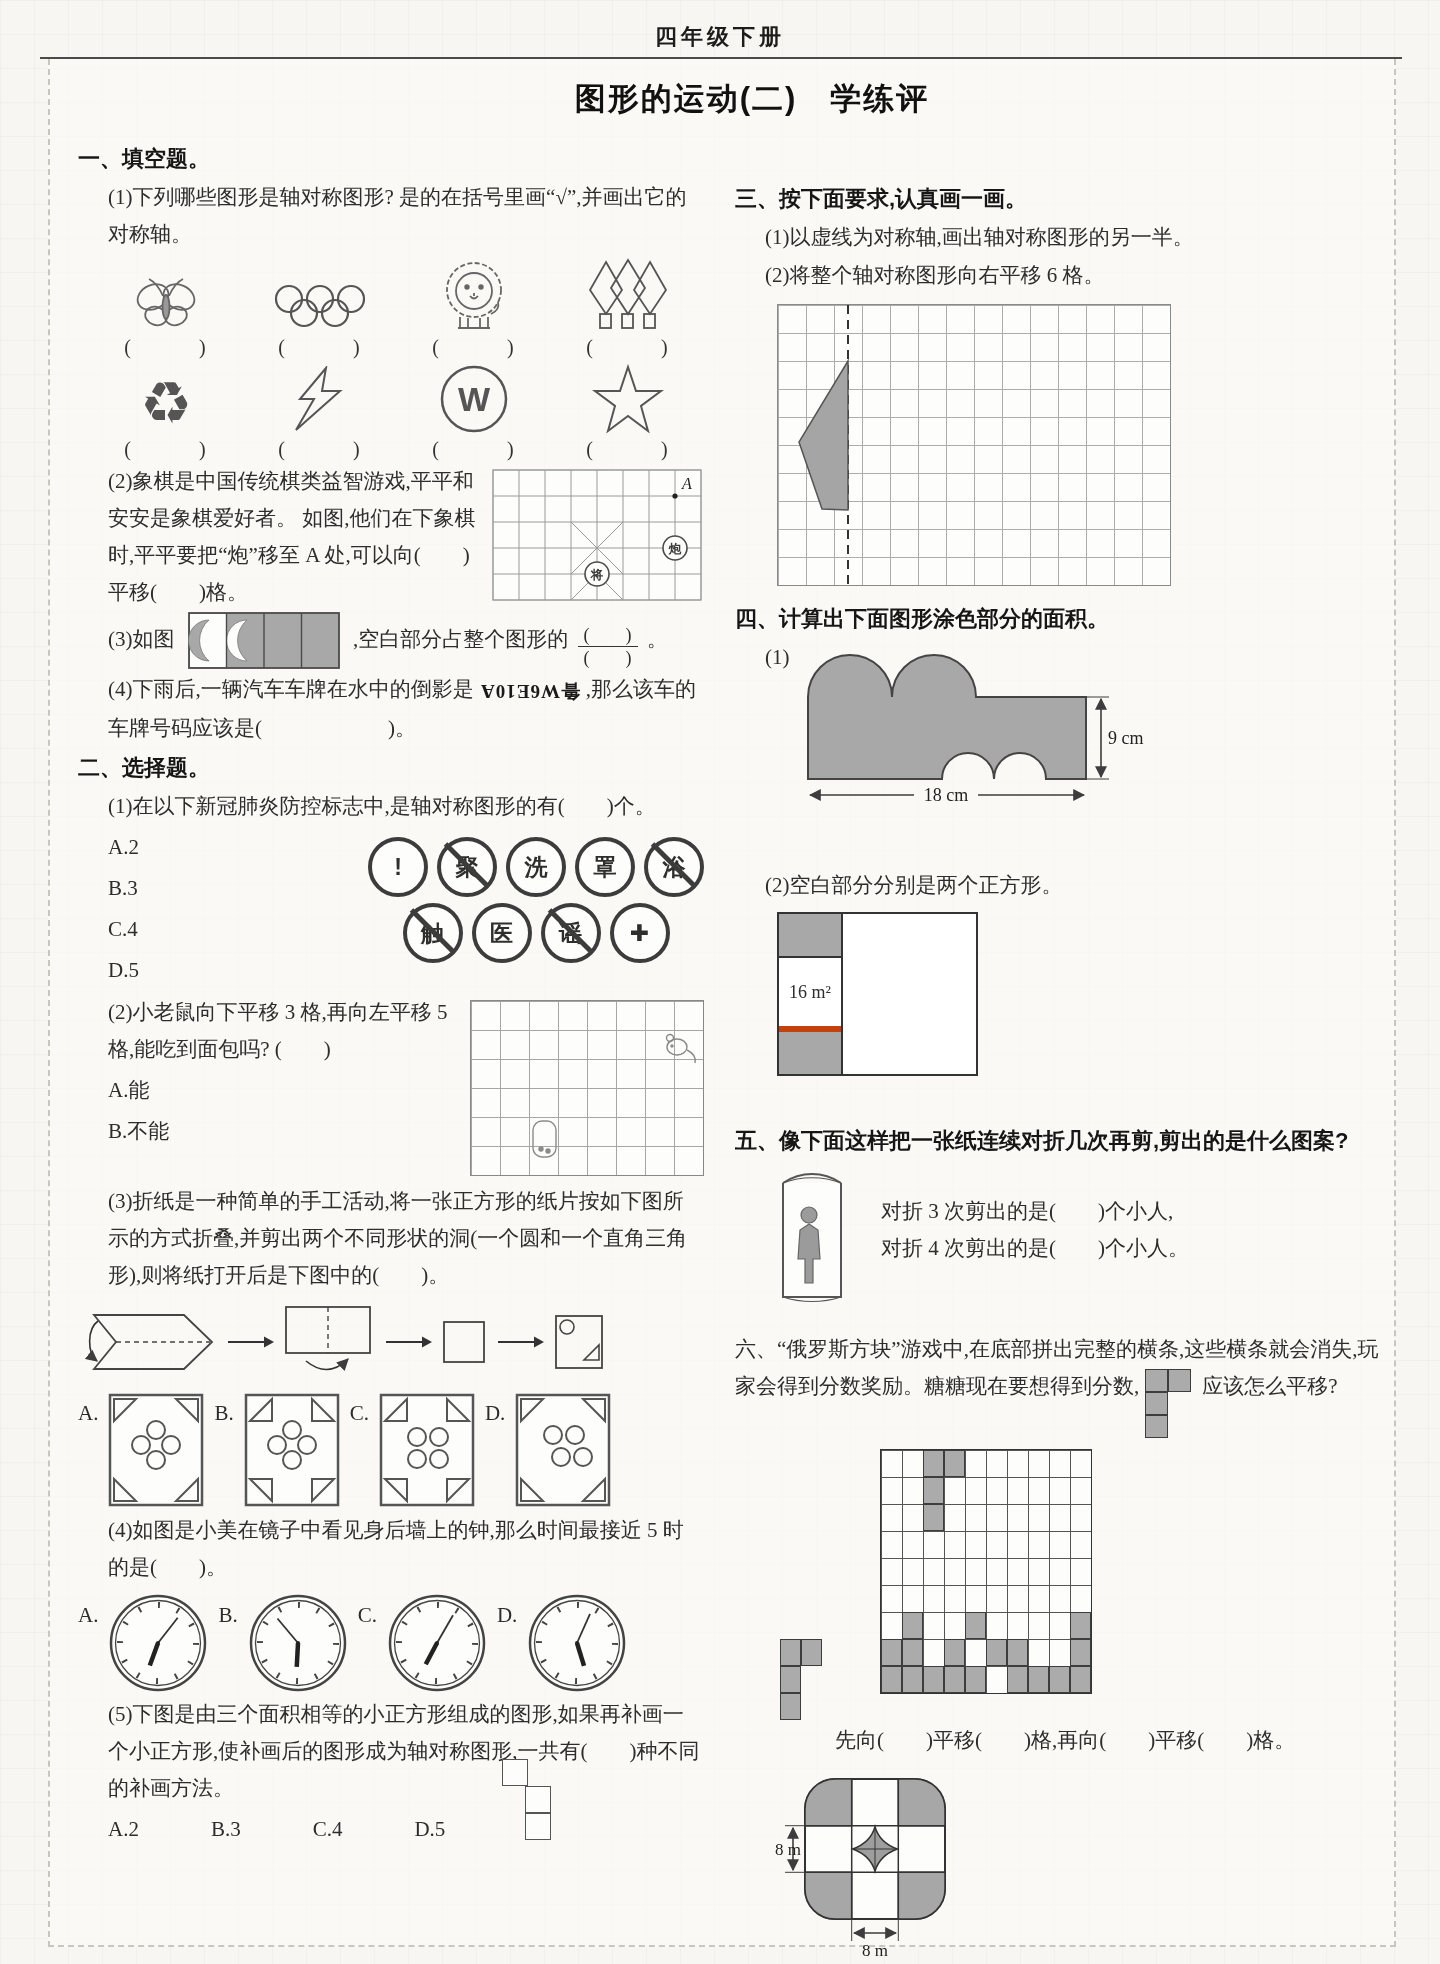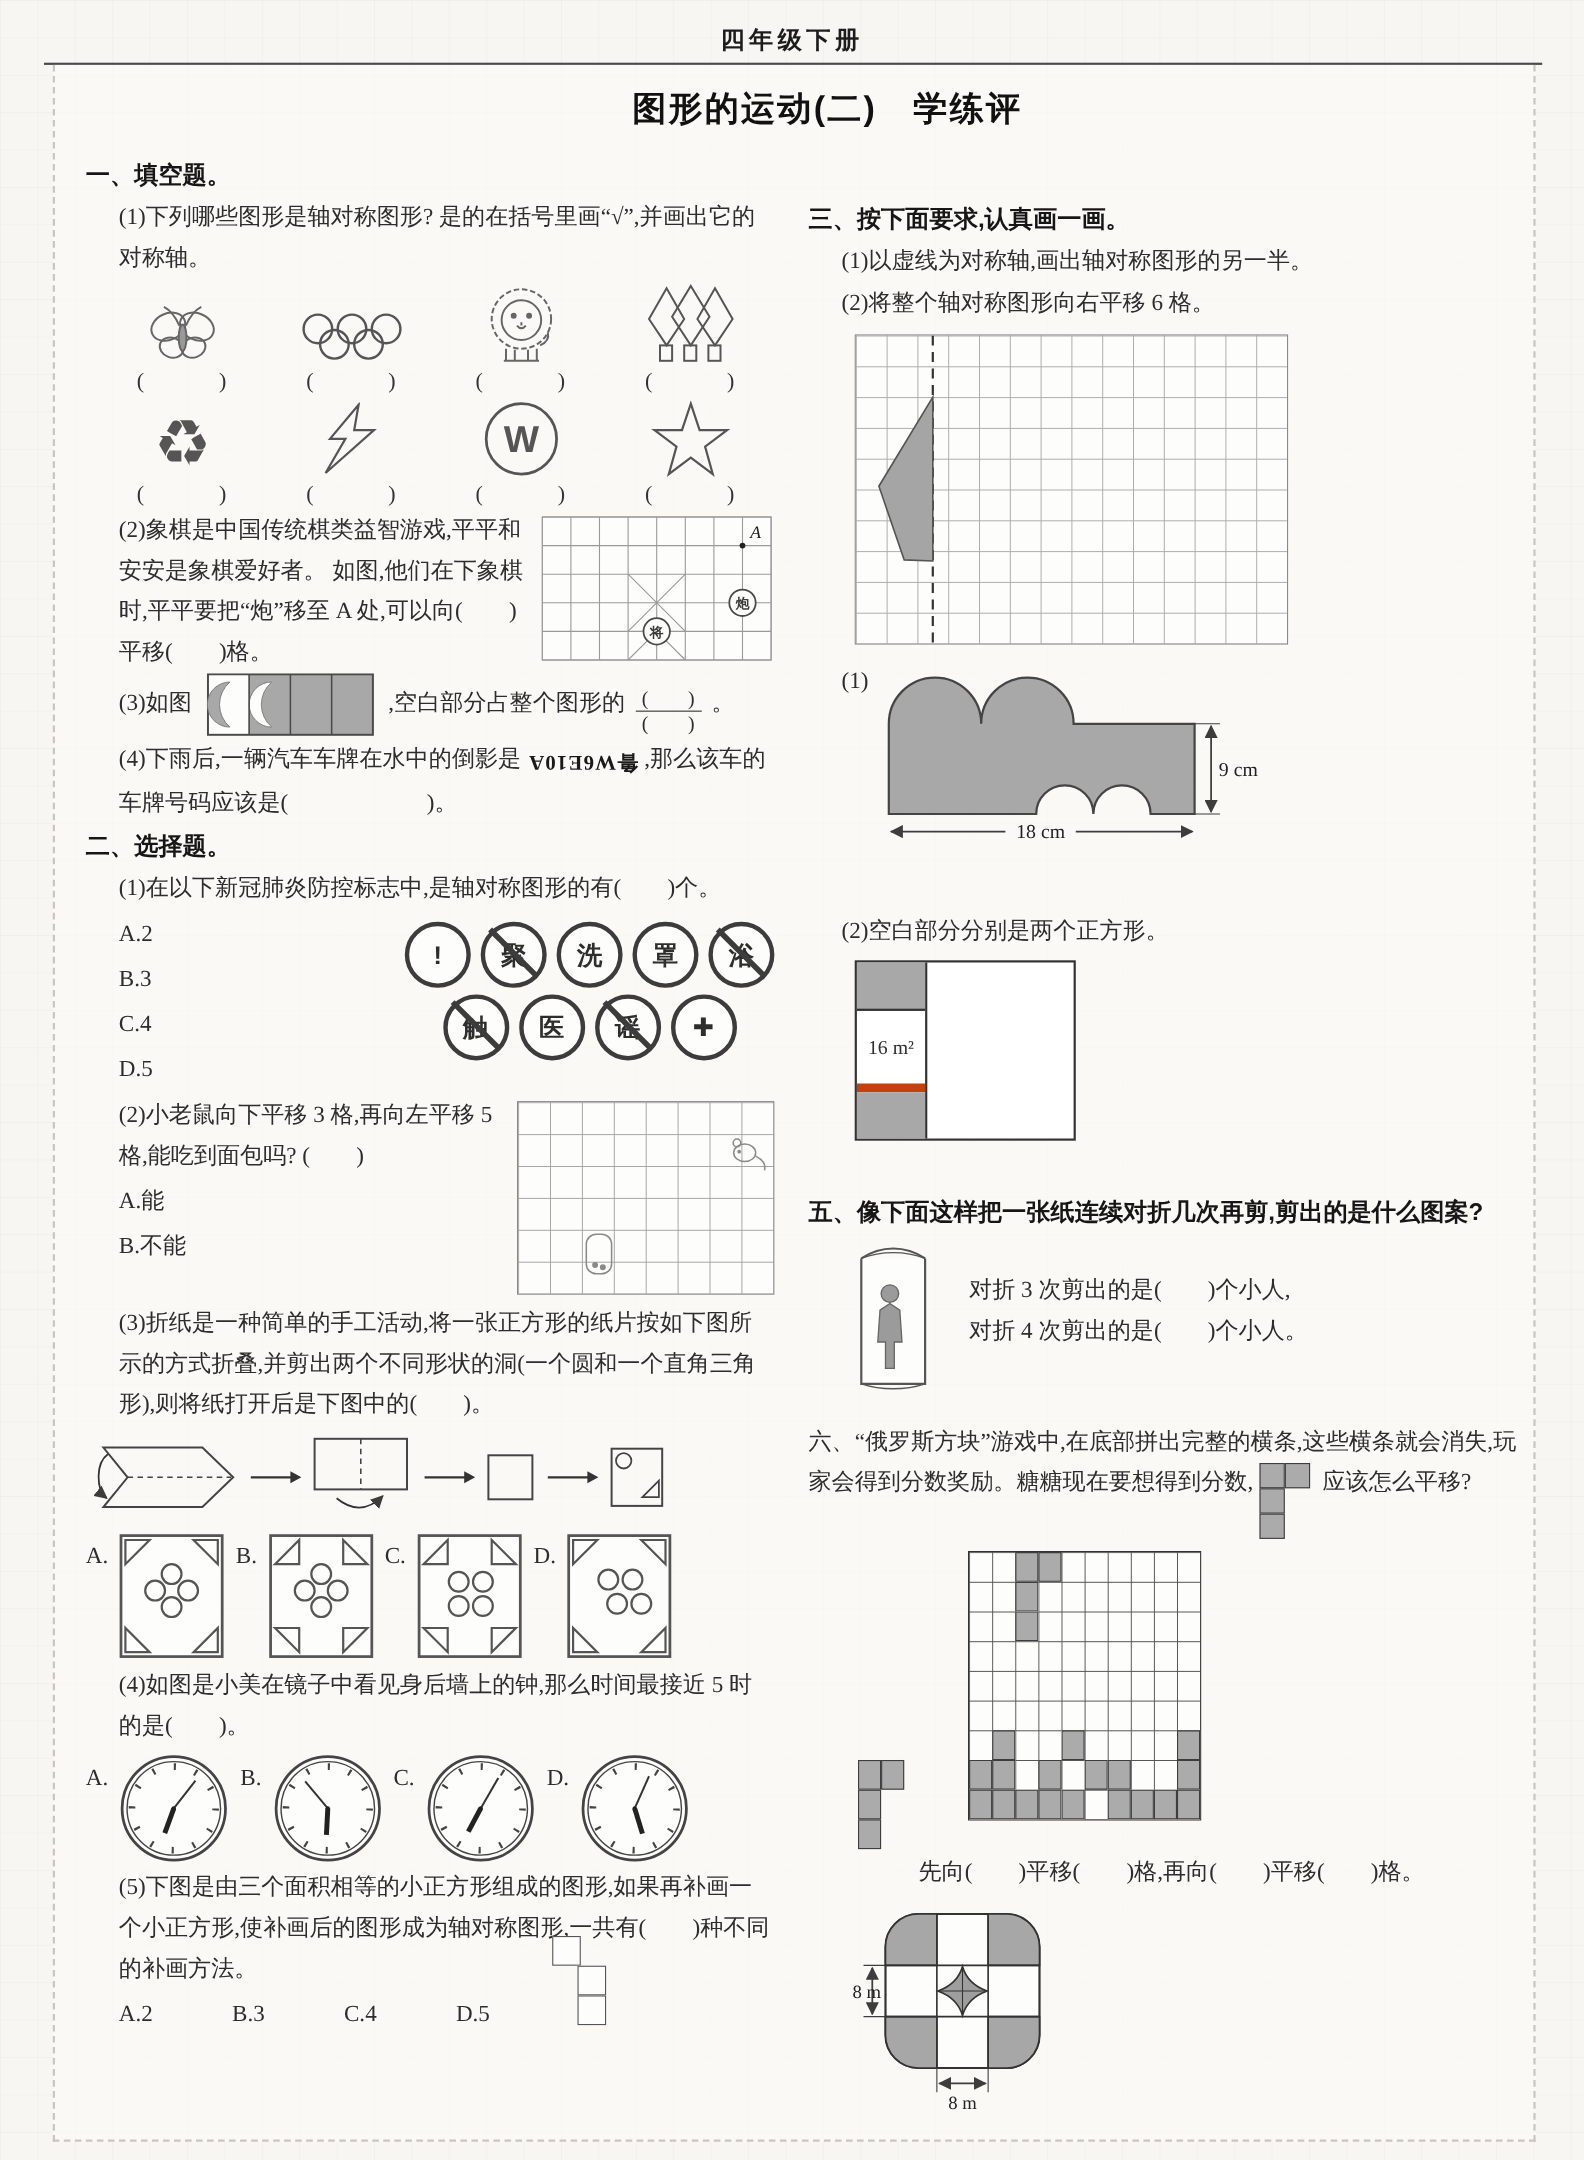--- a/index.html
+++ b/index.html
@@ -58,21 +58,21 @@
   .clockrow .lbl{font-size:21px;margin-top:4px;}
   .stairs{position:absolute;right:150px;bottom:6px;width:52px;height:83px;}
   .stairs div{position:absolute;width:26px;height:27px;border:1.5px solid #555;background:#fdfdfb;box-sizing:border-box;}
   .grid3{width:392px;height:280px;border:1.5px solid #8a8a8a;position:relative;margin:10px 0 14px 42px;background:#fdfdfb;
     background-image:linear-gradient(#adadad 1px,transparent 1px),linear-gradient(90deg,#adadad 1px,transparent 1px);
     background-size:28px 28px;}
   .grid3 svg{position:absolute;left:0;top:0;}
   .f42{width:197px;height:160px;border:2px solid #333;display:flex;margin:8px 0 6px 42px;background:#fff;}
   .f42 .lcol{width:62px;border-right:2px solid #333;display:flex;flex-direction:column;}
   .f42 .gray{background:#a8a8a8;height:42px;border-bottom:2px solid #333;}
-  .f42 .white{flex:1;display:flex;align-items:center;justify-content:center;font-size:18px;border-bottom:8px solid #c2410c;}
+  .f42 .white{flex:1;display:flex;align-items:center;justify-content:center;font-size:18px;border-bottom:6px solid #c2410c;}
   .f42 .gray2{background:#a8a8a8;height:42px;}
   .f42 .rcol{flex:1;display:flex;align-items:center;justify-content:center;font-size:19px;}
   .tgrid{width:210px;height:243px;border:1.5px solid #333;position:relative;margin:10px 0 0 145px;background:#fdfdfb;
     background-image:linear-gradient(#555 1px,transparent 1px),linear-gradient(90deg,#555 1px,transparent 1px);
     background-size:21px 27px;}
   .tcell{position:absolute;width:21px;height:27px;background:#ababab;box-shadow:inset 0 0 0 1px #3d3d3d;}
   .piece{position:relative;}
   .pcell{position:absolute;background:#ababab;border:1.2px solid #3d3d3d;box-sizing:border-box;}
   .piece-inline{display:inline-block;width:47px;height:70px;vertical-align:-46px;margin:0 10px 0 6px;}
   .piece-inline .pcell{width:23px;height:23px;}
@@ -452,20 +452,21 @@
   <div class="q">(1)以虚线为对称轴,画出轴对称图形的另一半。</div>
   <div class="q">(2)将整个轴对称图形向右平移 6 格。</div>
 
   <div class="grid3">
     <svg width="392" height="280" viewBox="0 0 392 280">
       <line x1="70" y1="0" x2="70" y2="280" stroke="#333" stroke-width="2" stroke-dasharray="9 6"></line>
       <polygon points="70,56 21,137 44,204 70,205" fill="#a5a5a5" stroke="#555" stroke-width="1.5"></polygon>
     </svg>
   </div>
 
+  <div class="sec-h">四、计算出下面图形涂色部分的面积。</div>
   <div class="q">
     <div style="display:flex;align-items:flex-start;gap:6px">
       <span>(1)</span>
       <svg width="372" height="172" viewBox="0 0 372 172">
         <path d="M12,140 L12,58 A42,42 0 0 1 96,58 A42,42 0 0 1 180,58 L290,58 L290,140 L250,140 A26,26 0 0 0 198,140 A26,26 0 0 0 146,140 L12,140 Z" fill="#a8a8a8" stroke="#444" stroke-width="2"></path>
         <line x1="305" y1="60" x2="305" y2="138" stroke="#3d3d3d" stroke-width="1.6" marker-start="url(#ar)" marker-end="url(#ar)"></line>
         <line x1="290" y1="58" x2="313" y2="58" stroke="#3d3d3d" stroke-width="1"></line>
         <line x1="290" y1="140" x2="313" y2="140" stroke="#3d3d3d" stroke-width="1"></line>
         <text x="312" y="105" font-size="18" fill="#222">9 cm</text>
         <line x1="14" y1="156" x2="118" y2="156" stroke="#3d3d3d" stroke-width="1.6" marker-start="url(#ar)"></line>

